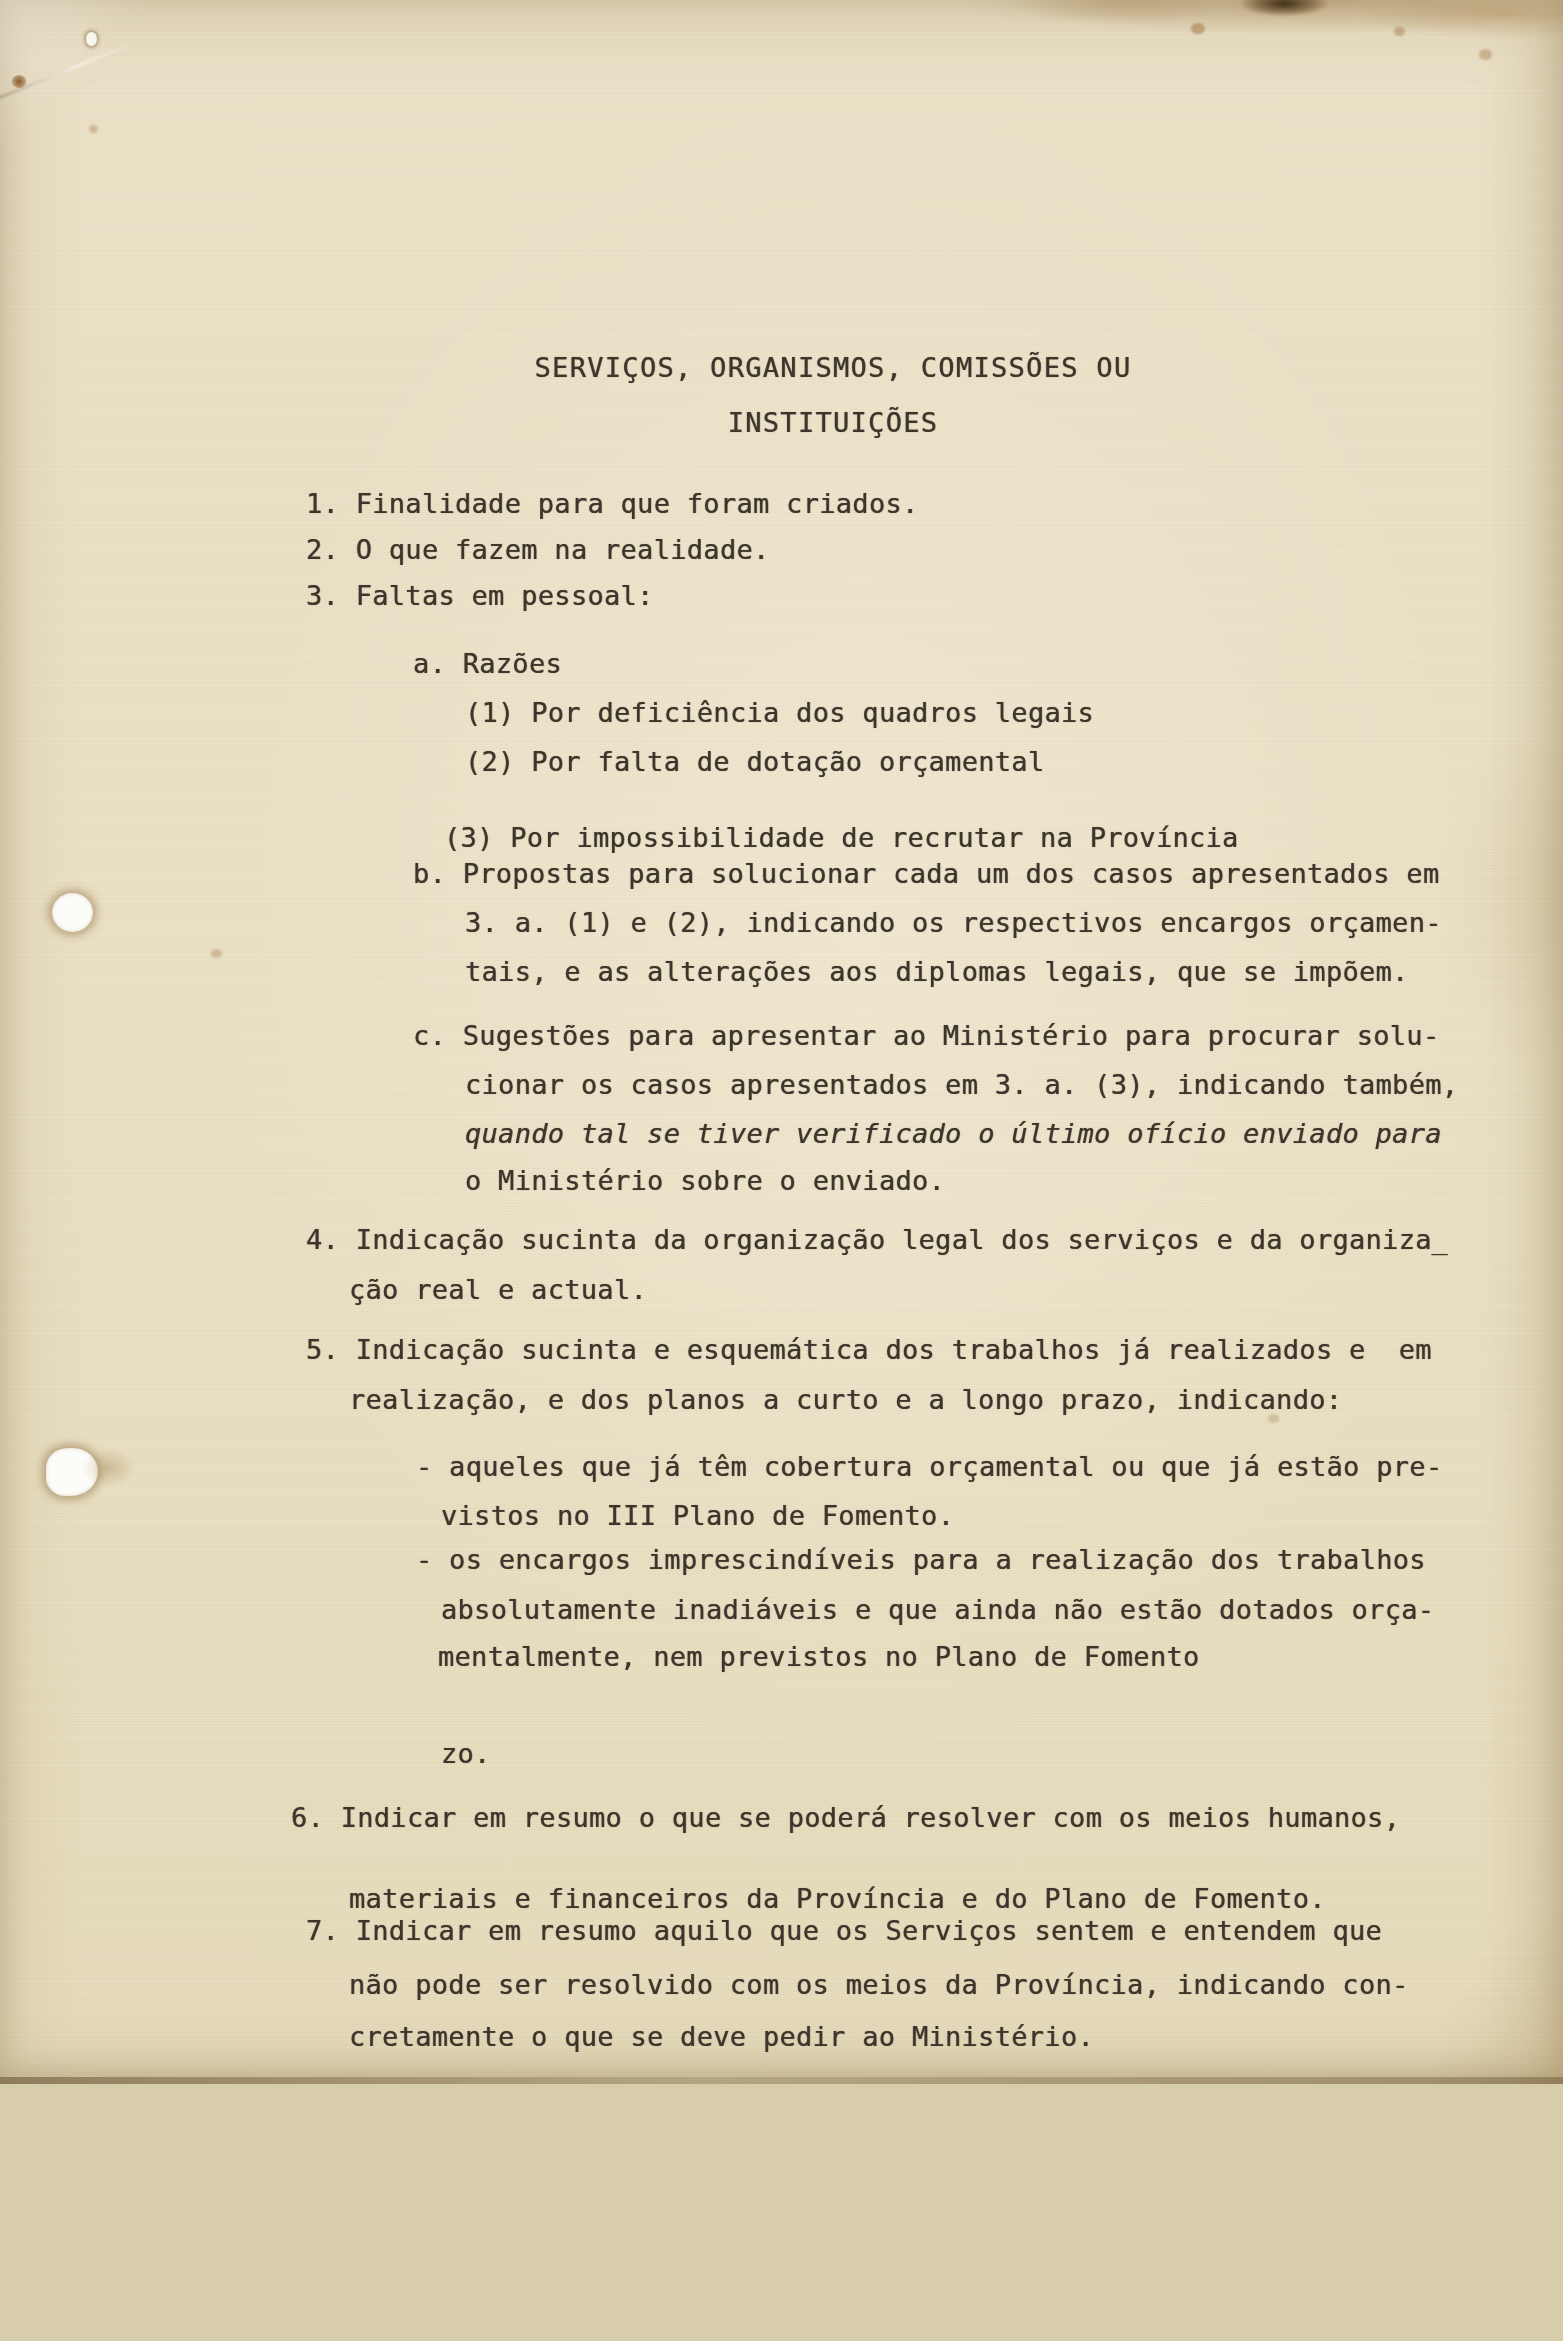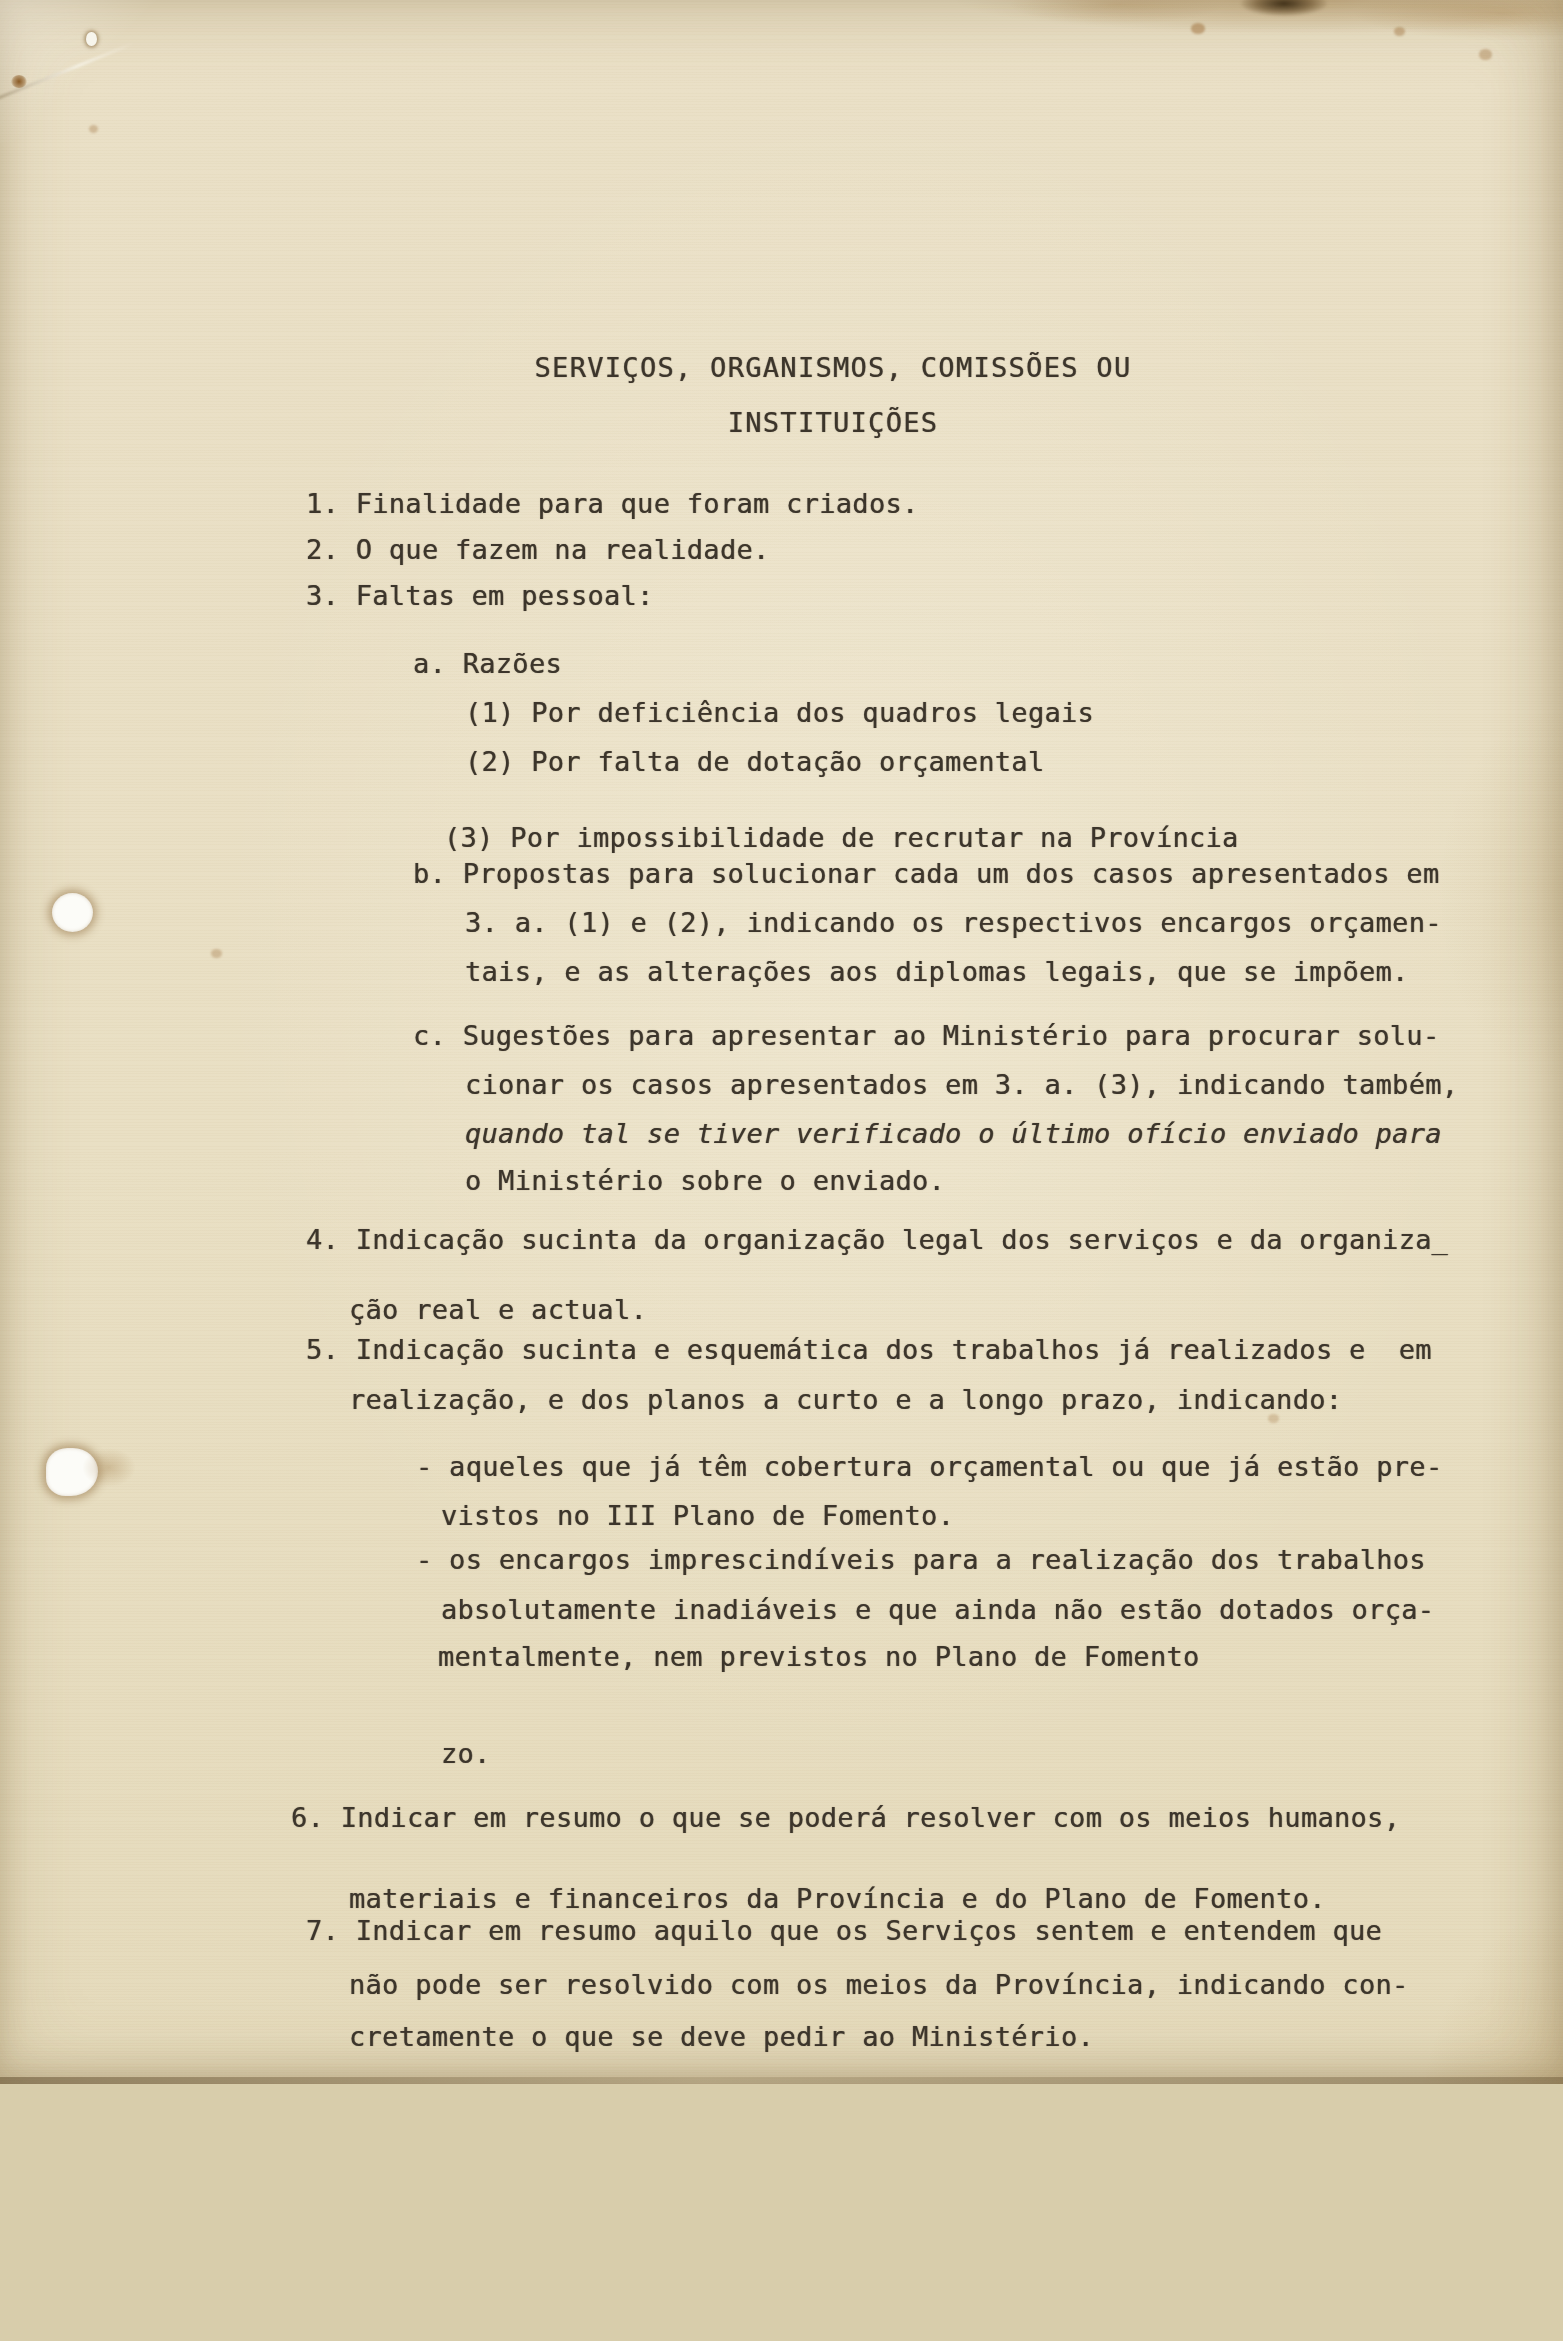--- a/index.html
+++ b/index.html
@@ -132,21 +132,21 @@
   <div class="line" style="top:860px;left:413px;">b. Propostas para solucionar cada um dos casos apresentados em</div>
   <div class="line" style="top:909px;left:465px;">3. a. (1) e (2), indicando os respectivos encargos orçamen-</div>
   <div class="line" style="top:958px;left:465px;">tais, e as alterações aos diplomas legais, que se impõem.</div>
 
   <div class="line" style="top:1022px;left:413px;">c. Sugestões para apresentar ao Ministério para procurar solu-</div>
   <div class="line" style="top:1071px;left:465px;">cionar os casos apresentados em 3. a. (3), indicando também,</div>
   <div class="line" style="top:1120px;left:465px;font-style:italic;">quando tal se tiver verificado o último ofício enviado para</div>
   <div class="line" style="top:1167px;left:465px;">o Ministério sobre o enviado.</div>
 
   <div class="line" style="top:1226px;left:306px;">4. Indicação sucinta da organização legal dos serviços e da organiza̲</div>
-  <div class="line" style="top:1276px;left:349px;margin-top:20px;">ção real e actual.</div>
+  <div class="line" style="top:1276px;left:349px;">ção real e actual.</div>
 
   <div class="line" style="top:1336px;left:306px;">5. Indicação sucinta e esquemática dos trabalhos já realizados e  em</div>
   <div class="line" style="top:1386px;left:349px;">realização, e dos planos a curto e a longo prazo, indicando:</div>
 
   <div class="line" style="top:1453px;left:416px;">- aqueles que já têm cobertura orçamental ou que já estão pre-</div>
   <div class="line" style="top:1502px;left:441px;">vistos no III Plano de Fomento.</div>
   <div class="line" style="top:1546px;left:416px;">- os encargos imprescindíveis para a realização dos trabalhos</div>
   <div class="line" style="top:1596px;left:441px;">absolutamente inadiáveis e que ainda não estão dotados orça-</div>
   <div class="line" style="top:1643px;left:438px;">mentalmente, nem previstos no Plano de Fomento</div>
   <div class="line" style="top:1740px;left:441px;">zo.</div>

